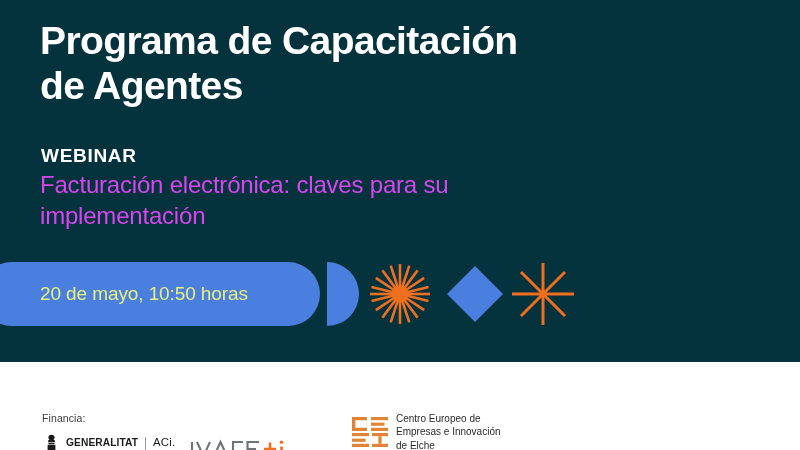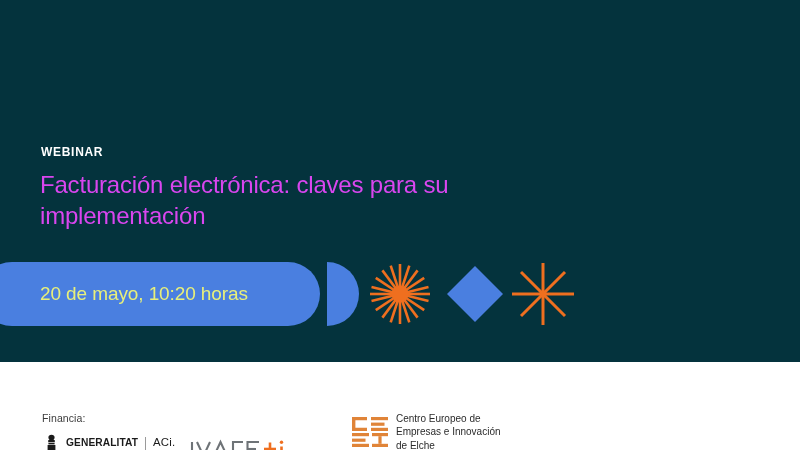--- a/index.html
+++ b/index.html
@@ -34,21 +34,21 @@
     letter-spacing: -0.6px;
     white-space: pre-line;
   }
 
   
   .eyebrow {
     position: absolute;
     left: 41px;
     top: 145px;
     color: #ffffff;
-    font-size: 12px;
+    font-size: 19px;
     font-weight: bold;
     letter-spacing: 0.7px;
   }
   .subtitle {
     position: absolute;
     left: 40px;
     top: 170px;
     width: 540px;
     color: #d946ef;
     font-size: 24px;
@@ -185,30 +185,32 @@
     line-height: 1.34;
     color: #2b2b2b;
     white-space: pre-line;
   }
 </style>
 </head>
 <body>
 
 <div class="poster">
 
+  <div class="headline">Programa de Capacitación
+de Agentes</div>
 
   <div class="eyebrow">WEBINAR</div>
 
   <div class="subtitle">Facturación electrónica: claves para su
 implementación</div>
 
   <div class="band">
 
     <div class="pill"></div>
-    <div class="pill-text">20 de mayo, 10:20 horas</div>
+    <div class="pill-text">20 de mayo, 10:50 horas</div>
 
     <div class="halfcircle"></div>
 
     <svg class="shape-sun" viewBox="0 0 64 64">
       <g stroke="#ef6f1f" stroke-width="2.6" stroke-linecap="butt">
         <line x1="32" y1="32" x2="32" y2="2"></line>
         <line x1="32" y1="32" x2="41.3" y2="3.6"></line>
         <line x1="32" y1="32" x2="49.6" y2="8.4"></line>
         <line x1="32" y1="32" x2="56.2" y2="15.9"></line>
         <line x1="32" y1="32" x2="60.5" y2="25.1"></line>

